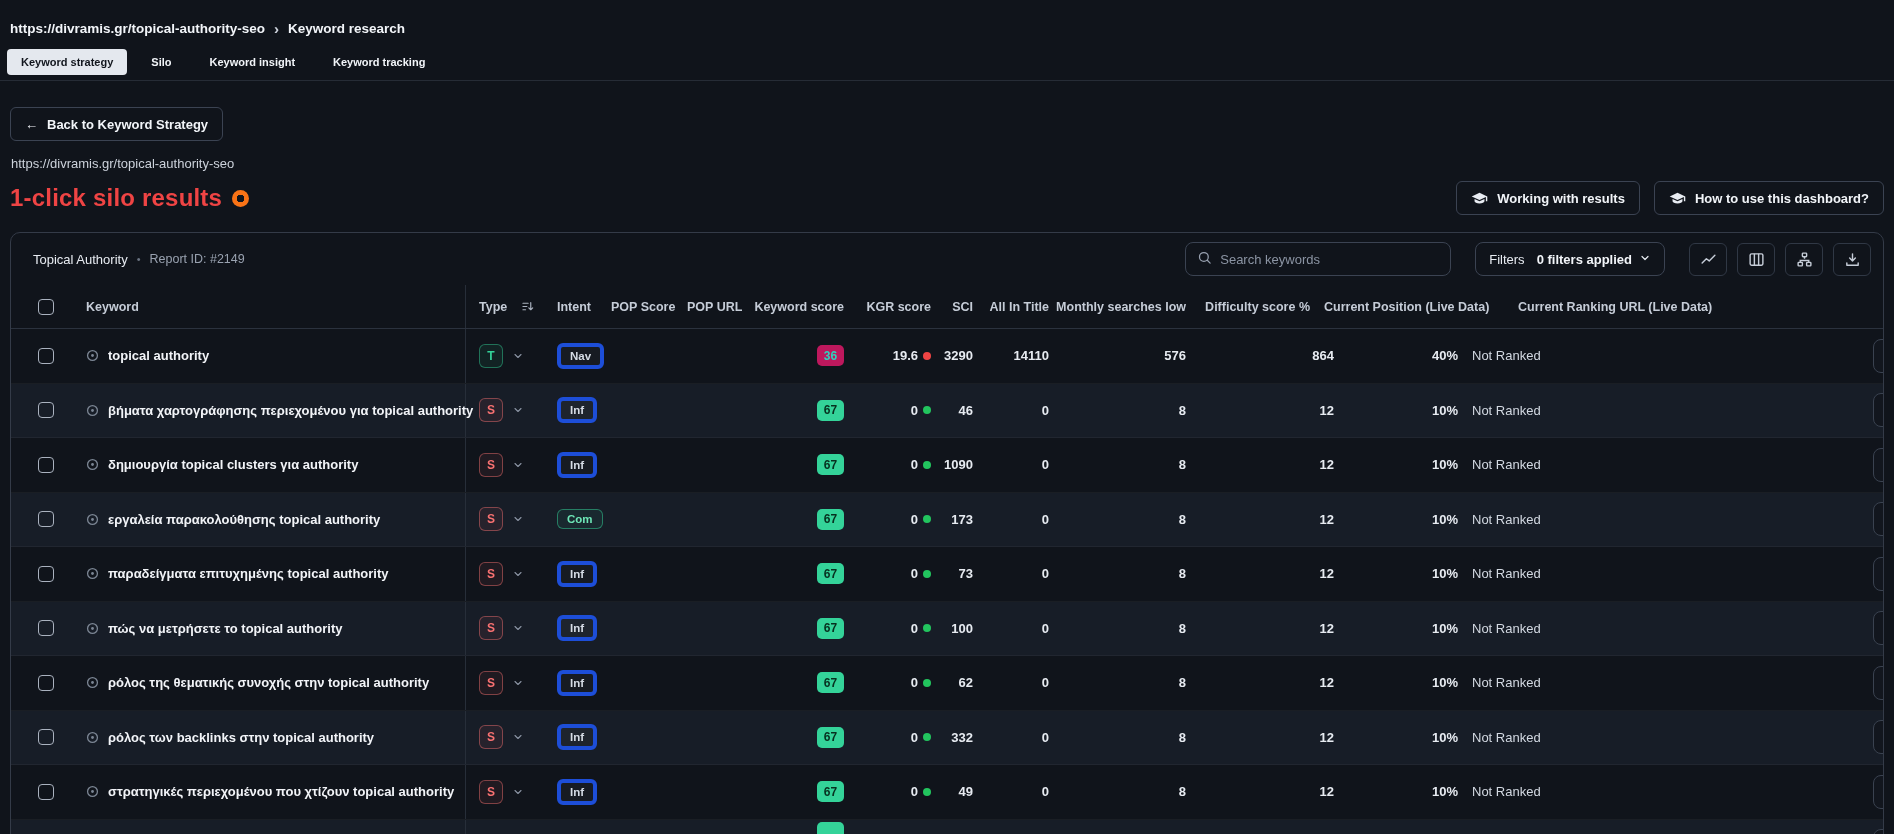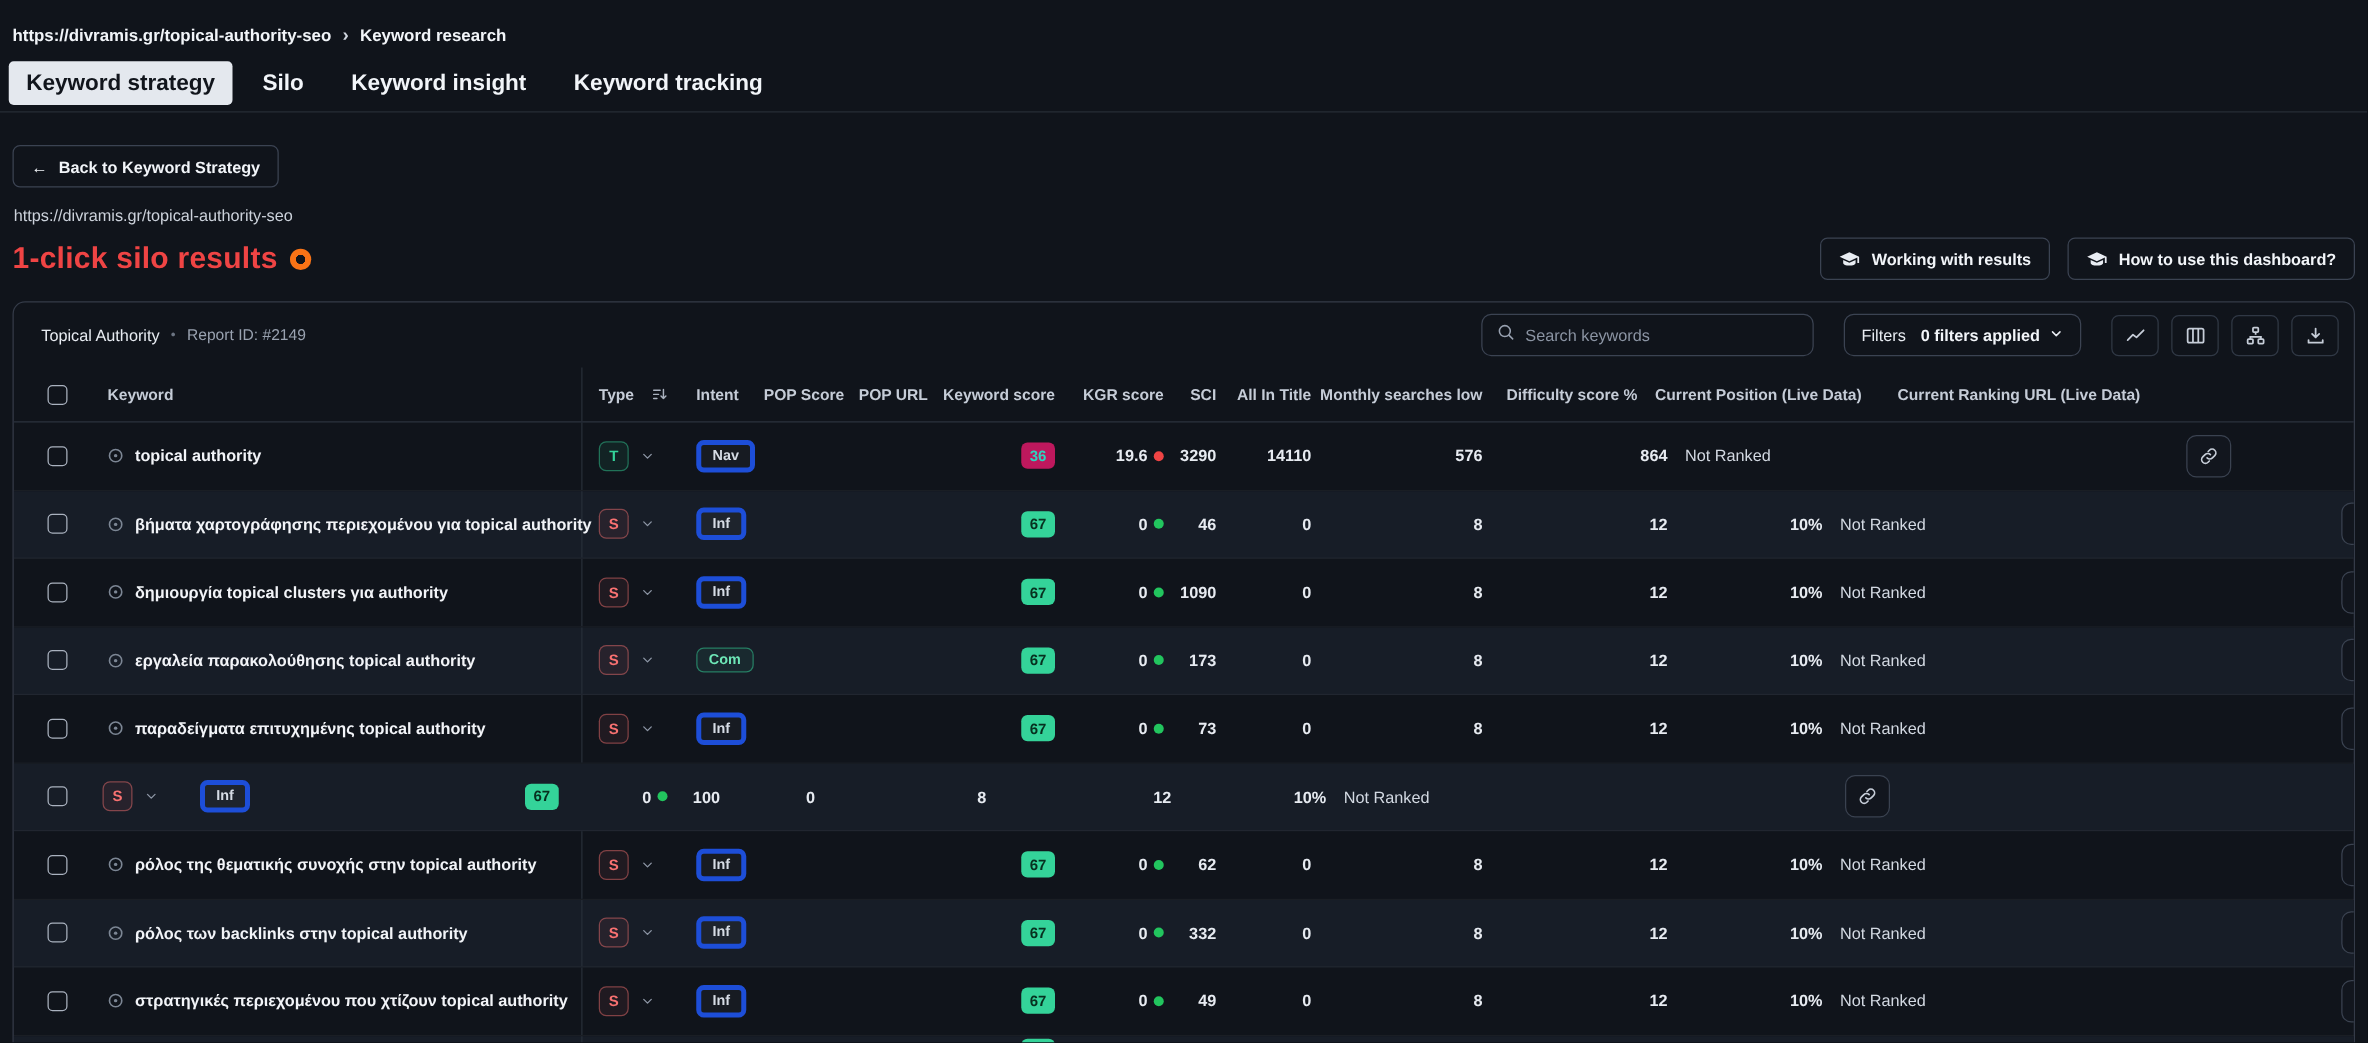--- a/index.html
+++ b/index.html
@@ -6,21 +6,21 @@
   html,body { background:#0d1117; }
   body { font-family:"Liberation Sans", sans-serif; }
   .screen { width:1894px; height:834px; overflow:hidden; position:relative; background:#10141b; color:#e7ebf1; }
 
   
   .topbar { padding:20px 10px 0; display:flex; align-items:center; gap:9px; font-size:13.5px; font-weight:700; color:#f2f5f9; }
   .crumb-sep { color:#cfd5de; font-size:15px; font-weight:700; }
 
   
   .tabbar { margin-top:12px; padding:0 0 5px 7px; border-bottom:1px solid #262c36; display:flex; align-items:center; gap:10px; }
-  .tab { padding:7px 14px; font-size:18px; font-weight:600; color:#f2f5f9; border-radius:4px; cursor:pointer; white-space:nowrap; }
+  .tab { padding:7px 14px; font-size:11px; font-weight:600; color:#f2f5f9; border-radius:4px; cursor:pointer; white-space:nowrap; }
   .tab.active { background:#e4e8ee; color:#11151c; font-weight:700; }
 
   
   .back-row { margin:26px 0 0 10px; }
   .btn { display:inline-flex; align-items:center; gap:9px; background:transparent; border:1px solid #3b4352; border-radius:6px; color:#f2f5f9; font-family:inherit; font-size:13px; font-weight:700; padding:0 14px; height:34px; cursor:pointer; white-space:nowrap; }
   .page-url { margin:15px 0 0 11px; font-size:13px; color:#ccd2db; }
   .title-row { margin:10px 10px 0; display:flex; align-items:center; }
   .page-title { font-size:24px; font-weight:700; color:#ef4444; letter-spacing:.2px; }
   .donut { width:17px; height:17px; margin-left:10px; border-radius:50%; background:radial-gradient(circle at center, #10141b 0 3.6px, #f97316 3.9px 100%); }
   .title-actions { margin-left:auto; display:flex; gap:14px; }
@@ -296,20 +296,23 @@
           </div>
     <div class="cell c-ait">
             <span class="num">14110</span>
           </div>
     <div class="cell c-low">
             <span class="num">576</span>
           </div>
     <div class="cell c-high">
             <span class="num">864</span>
           </div>
+    <div class="cell c-diff">
+            <span class="num">40%</span>
+          </div>
     <div class="cell c-pos">
             <span class="pos-text">Not Ranked</span>
           </div>
     <div class="cell c-url"></div>
     <div class="cell c-action">
       <button class="row-action">
         <svg viewBox="0 0 24 24" width="16" height="16" fill="none" stroke="currentColor" stroke-width="2" stroke-linecap="round" stroke-linejoin="round">
                 <path d="M10 14a4.5 4.5 0 006.4 0l2.8-2.8a4.5 4.5 0 00-6.4-6.4L11.3 6.3"></path>
                 <path d="M14 10a4.5 4.5 0 00-6.4 0l-2.8 2.8a4.5 4.5 0 006.4 6.4l1.5-1.5"></path>
               </svg>
@@ -562,20 +565,29 @@
                 <path d="M14 10a4.5 4.5 0 00-6.4 0l-2.8 2.8a4.5 4.5 0 006.4 6.4l1.5-1.5"></path>
               </svg>
       </button>
     </div>
   </div>
 
   <div class="trow alt">
     <div class="cell c-check">
             <span class="checkbox"></span>
           </div>
+    <div class="cell c-keyword">
+      <span class="kw-icon">
+        <svg viewBox="0 0 14 14" width="13" height="13" fill="none" stroke="currentColor" stroke-width="1.4">
+                <circle cx="7" cy="7" r="5.3"></circle>
+                <circle cx="7" cy="7" r="1.5" fill="currentColor" stroke="none"></circle>
+              </svg>
+      </span>
+      <span class="kw-text">πώς να μετρήσετε το topical authority</span>
+    </div>
     <div class="cell c-type">
       <span class="type-badge type-red">S</span>
       <span class="chev">
         <svg viewBox="0 0 24 24" width="12" height="12" fill="none" stroke="currentColor" stroke-width="2.2" stroke-linecap="round" stroke-linejoin="round">
                 <path d="M6 9l6 6 6-6"></path>
               </svg>
       </span>
     </div>
     <div class="cell c-intent">
             <span class="intent-badge intent-inf">Inf</span>

